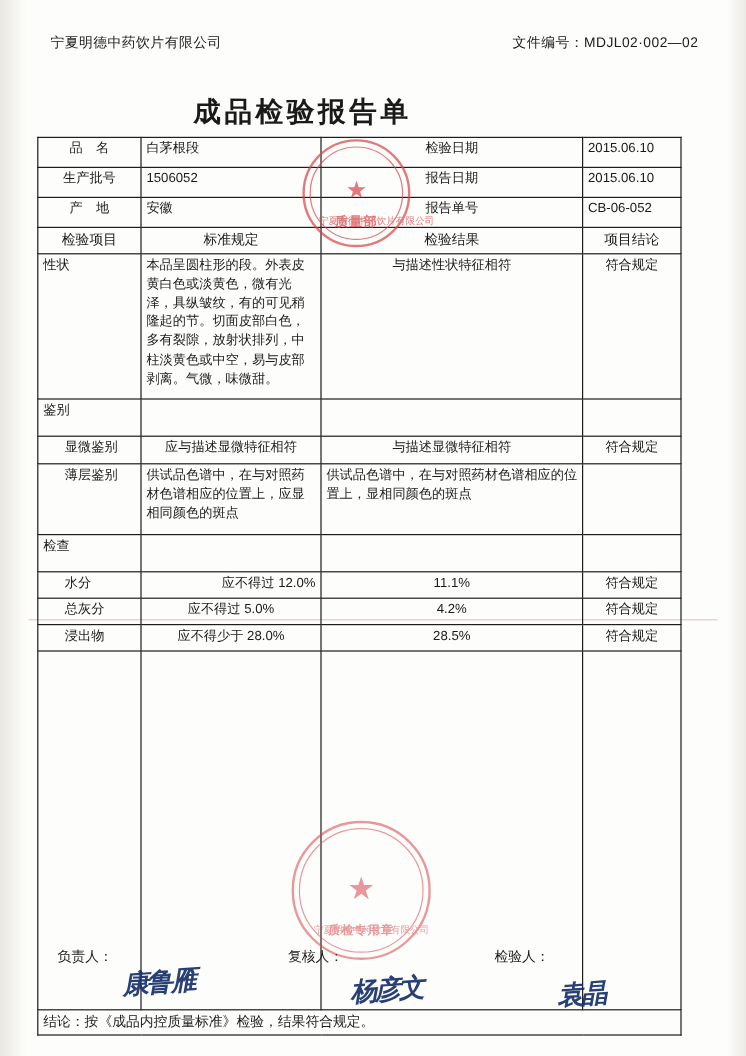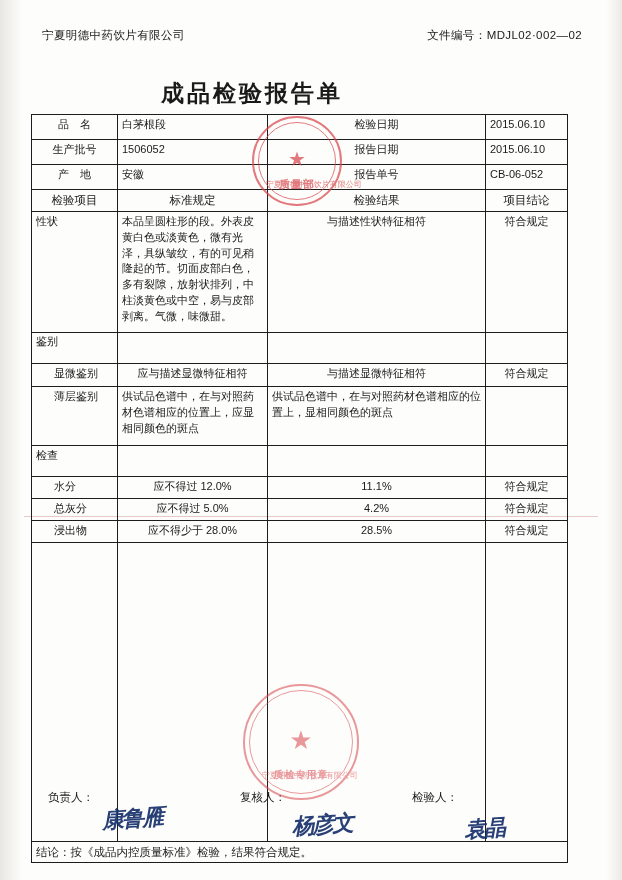--- a/index.html
+++ b/index.html
@@ -237,21 +237,21 @@
       </tr>
 
       <tr>
         <td class="cell-item" style="height:116px;">性状</td>
         <td class="cell-std desc">本品呈圆柱形的段。外表皮黄白色或淡黄色，微有光泽，具纵皱纹，有的可见稍隆起的节。切面皮部白色，多有裂隙，放射状排列，中柱淡黄色或中空，易与皮部剥离。气微，味微甜。</td>
         <td class="cell-result">与描述性状特征相符</td>
         <td class="cell-concl">符合规定</td>
       </tr>
 
       <tr>
-        <td class="cell-item" style="height:26px;font-family:Liberation Mono, monospace;">鉴别</td>
+        <td class="cell-item" style="height:26px;">鉴别</td>
         <td class="cell-std"></td>
         <td class="cell-result"></td>
         <td class="cell-concl"></td>
       </tr>
 
       <tr>
         <td class="cell-item indent" style="height:18px;">显微鉴别</td>
         <td class="cell-std" style="text-align:center;">应与描述显微特征相符</td>
         <td class="cell-result">与描述显微特征相符</td>
         <td class="cell-concl">符合规定</td>
@@ -266,21 +266,21 @@
 
       <tr>
         <td class="cell-item" style="height:26px;">检查</td>
         <td class="cell-std"></td>
         <td class="cell-result"></td>
         <td class="cell-concl"></td>
       </tr>
 
       <tr>
         <td class="cell-item indent" style="height:17px;">水分</td>
-        <td class="cell-std" style="text-align:center;margin-top:36px;">应不得过 12.0%</td>
+        <td class="cell-std" style="text-align:right;margin-top:36px;">应不得过 12.0%</td>
         <td class="cell-result">11.1%</td>
         <td class="cell-concl">符合规定</td>
       </tr>
 
       <tr>
         <td class="cell-item indent" style="height:17px;">总灰分</td>
         <td class="cell-std" style="text-align:center;">应不得过 5.0%</td>
         <td class="cell-result">4.2%</td>
         <td class="cell-concl">符合规定</td>
       </tr>

